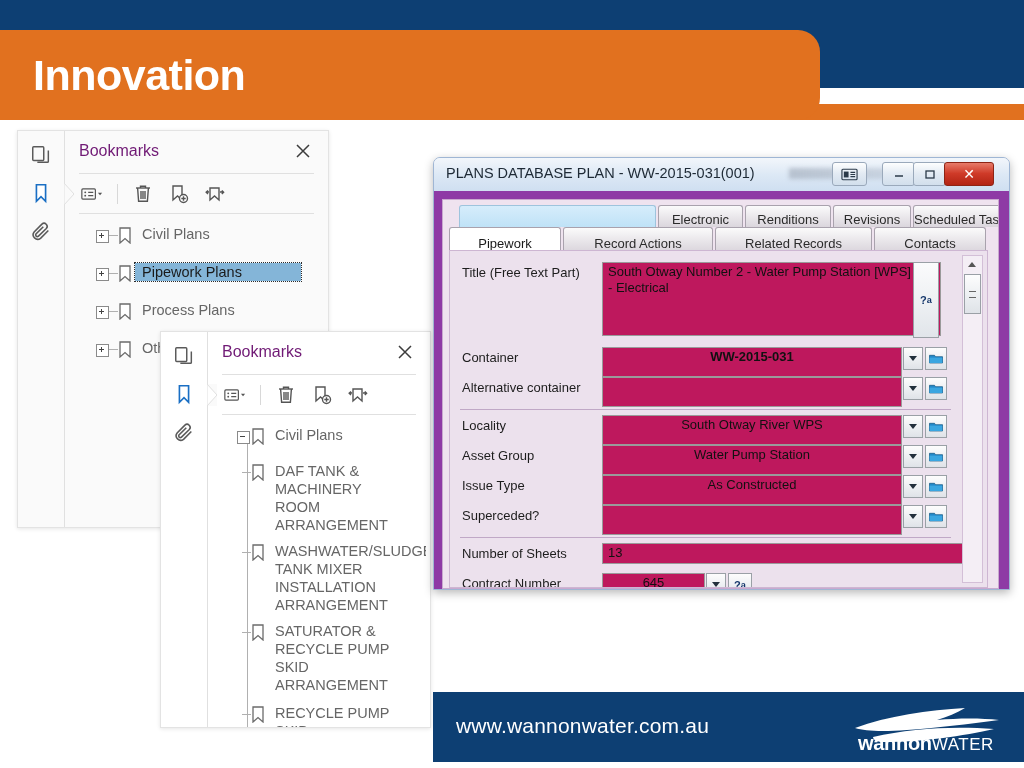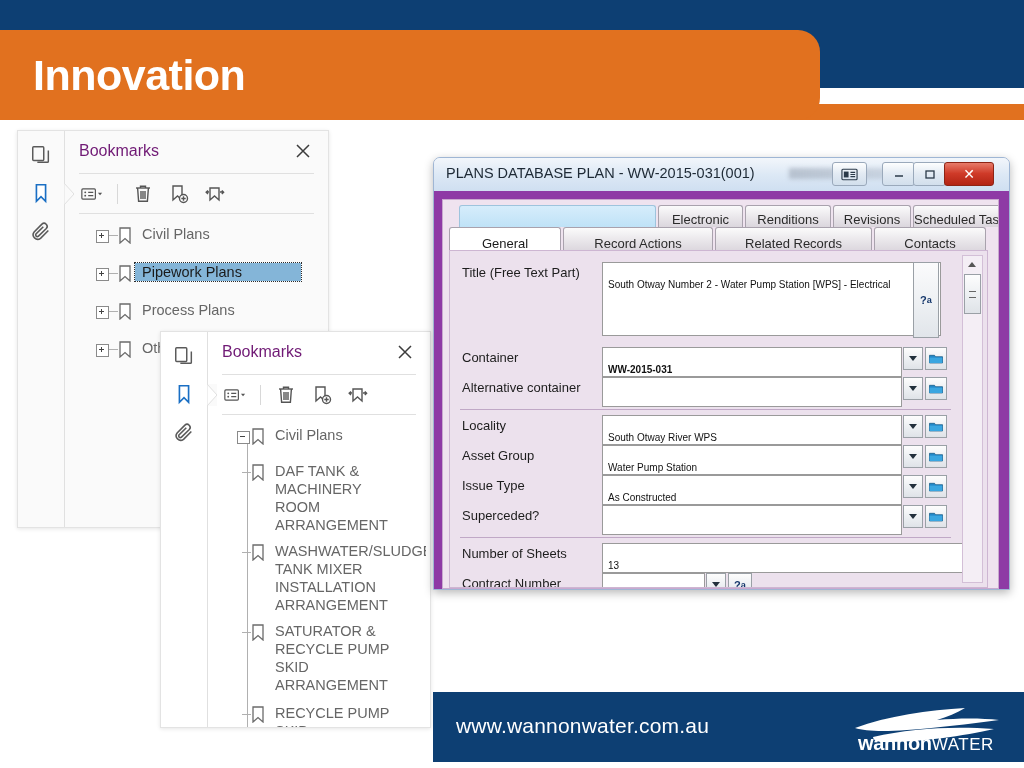--- a/index.html
+++ b/index.html
@@ -198,27 +198,27 @@
   }
   .field-row{
     position:absolute;left:0;right:0;display:flex;align-items:flex-start;
   }
   .fld-label{
     width:140px;flex:none;font-size:13px;color:#1d1d1d;padding-left:12px;
     padding-top:3px;line-height:15px;
   }
   .fld-ctrl{position:relative;flex:1;margin-right:10px;}
   .txtbox{
-    background:#ffffff;border:1px solid #9a9a9a;
-    font-size:10px;color:#111;padding:14px 5px;line-height:16px;
+    background:#be185d;border:1px solid #9a9a9a;
+    font-size:13px;color:#111;padding:1px 5px;line-height:16px;
     box-sizing:border-box;
   }
   .txtbox.bold{font-weight:bold;}
   .combo-wrap{display:flex;align-items:stretch;}
-  .combo-wrap .txtbox{flex:1;height:18px;}
+  .combo-wrap .txtbox{flex:1;height:30px;text-align:center;}
   .combo-arrow{
     width:18px;height:21px;flex:none;margin-left:1px;
     border:1px solid #9aa0a6;
     background:linear-gradient(180deg,#fdfdfd 0%,#eceff2 55%,#dfe3e8 100%);
     display:flex;align-items:center;justify-content:center;cursor:pointer;
   }
   .combo-arrow::after{
     content:"";border-left:4px solid transparent;border-right:4px solid transparent;
     border-top:5px solid #22303c;
   }
@@ -575,21 +575,21 @@
         <div class="tab" style="flex:0 0 76px;">
           <span>Revisions</span>
         </div>
         <div class="tab" style="flex:1 1 auto;">
           <span>Scheduled Tasks</span>
         </div>
       </div>
 
       <div id="tabrow-bottom">
         <div class="tab active" style="flex:0 0 110px;">
-          <span>General</span>
+          <span>Pipework</span>
         </div>
         <div class="tab" style="flex:0 0 148px;">
           <span>Record Actions</span>
         </div>
         <div class="tab" style="flex:0 0 155px;">
           <span>Related Records</span>
         </div>
         <div class="tab" style="flex:1 1 auto;">
           <span>Contacts</span>
         </div>

